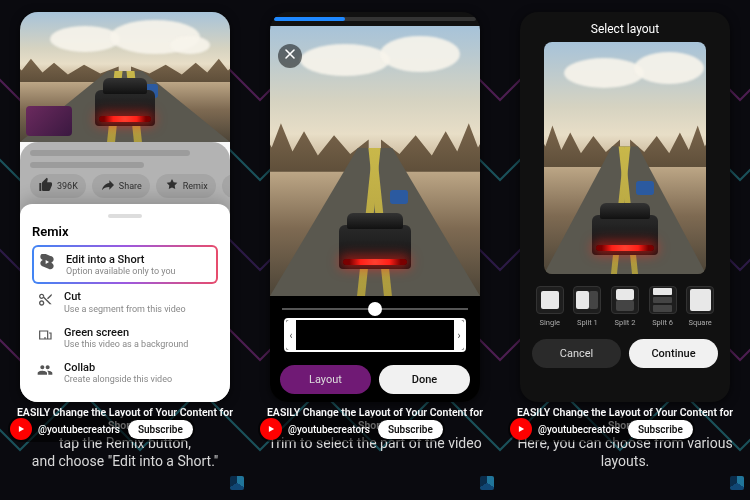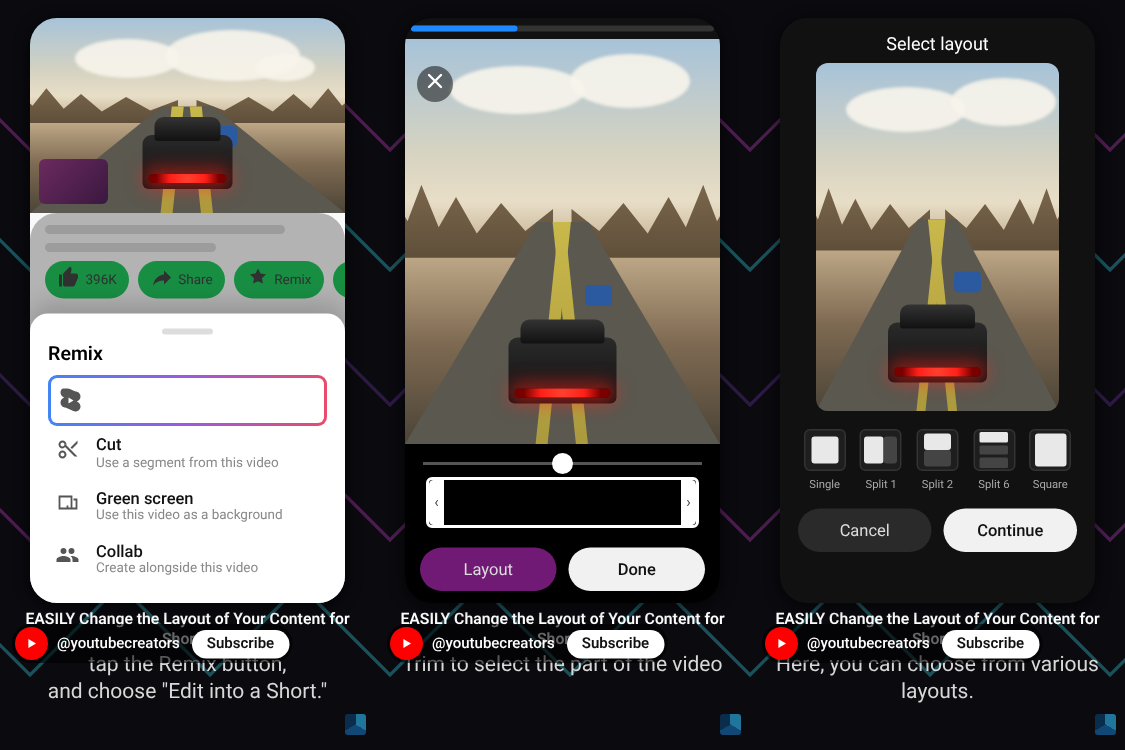--- a/index.html
+++ b/index.html
@@ -95,21 +95,21 @@
   .p1-video-area .scene { height: 100%; }
   .p1-pip {
     position:absolute; bottom:6px; left:6px; width:46px; height:30px;
     background: linear-gradient(135deg,#6b2a5e,#3a1840);
     border-radius:4px;
   }
   .p1-under { flex:1; background:#f9f9f9; padding:8px 10px; position:relative; }
   .p1-lines .l { height:6px; background:#d9d9d9; border-radius:3px; margin-bottom:6px; }
   .p1-chips { display:flex; gap:6px; margin-top:6px; font-size:9px; color:#444; }
   .p1-chip {
-    background:#22c55e; border-radius:14px; padding:3px 8px; white-space:nowrap;
+    background:#e5e5e5; border-radius:14px; padding:3px 8px; white-space:nowrap;
     display:flex; align-items:center; gap:3px;
   }
   .p1-sheet {
     position:absolute; left:0; right:0; bottom:0; background:#fff;
     border-radius:12px 12px 0 0; padding:10px 12px 12px;
     box-shadow: 0 -6px 16px rgba(0,0,0,.18);
   }
   .p1-sheet .handle {
     width:34px; height:4px; background:#ddd; border-radius:2px; margin:0 auto 6px;
   }
@@ -317,20 +317,24 @@
         <div class="p1-sheet">
           <div class="handle"></div>
           <h4>Remix</h4>
 
           <div class="opt highlight">
             <span class="ico">
               <svg class="ico-svg" viewBox="0 0 24 24">
                   <path fill="currentColor" d="M17 3c2.8 0 5 2.2 5 5 0 1.8-1 3.4-2.4 4.3l-1.3.7 1.3.7c1.4.9 2.4 2.5 2.4 4.3 0 2.8-2.2 5-5 5-1 0-1.9-.3-2.7-.8L7 19c-2.8 0-5-2.2-5-5 0-1.8 1-3.4 2.4-4.3l1.3-.7-1.3-.7C3 7.4 2 5.8 2 4 2 1.2 4.2-1 7-1c1 0 1.9.3 2.7.8L17 3zM10 9v6l5-3-5-3z"></path>
                 </svg>
             </span>
+            <div>
+              <div class="t1">Edit into a Short</div>
+              <div class="t2">Option available only to you</div>
+            </div>
           </div>
           <div class="opt">
             <span class="ico">
               <svg class="ico-svg" viewBox="0 0 24 24">
                   <path fill="currentColor" d="M9.6 7.6L22 20h-3l-9.4-9.4C9 11.5 8 12 7 12c-2.2 0-4-1.8-4-4s1.8-4 4-4 4 1.8 4 4c0 1-.5 2-.4 0zM7 10c1.1 0 2-.9 2-2S8.1 6 7 6 5 6.9 5 8s.9 2 2 2zm0 4c2.2 0 4 1.8 4 4s-1.8 4-4 4-4-1.8-4-4 1.8-4 4-4zm0 6c1.1 0 2-.9 2-2s-.9-2-2-2-2 .9-2 2 .9 2 2 2zM22 4l-7 7 1.5 1.5L22 7V4z"></path>
                 </svg>
             </span>
             <div>
               <div class="t1">Cut</div>
               <div class="t2">Use a segment from this video</div>

